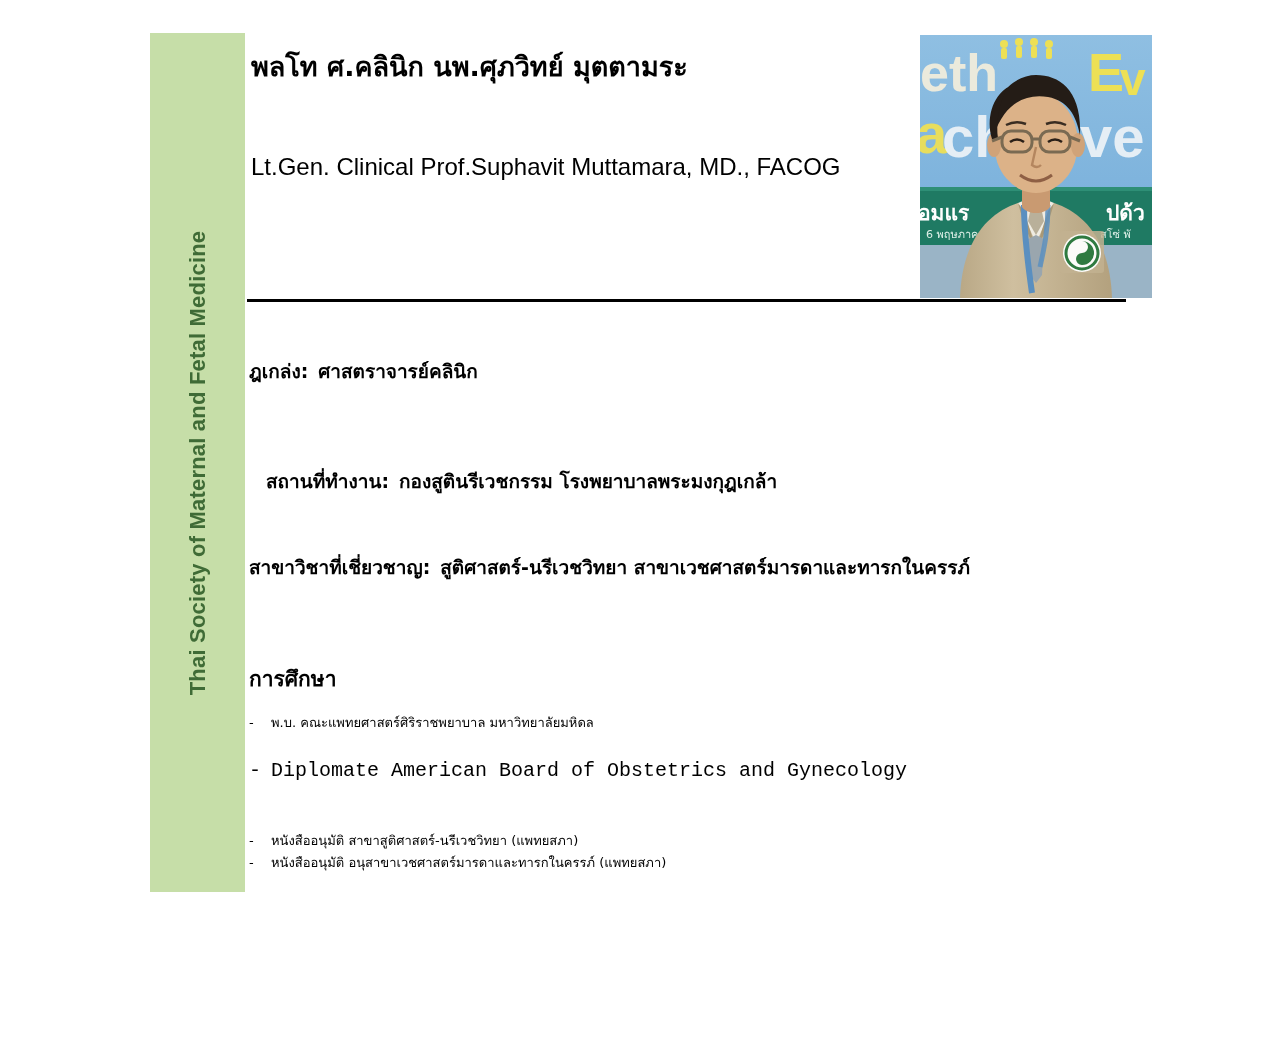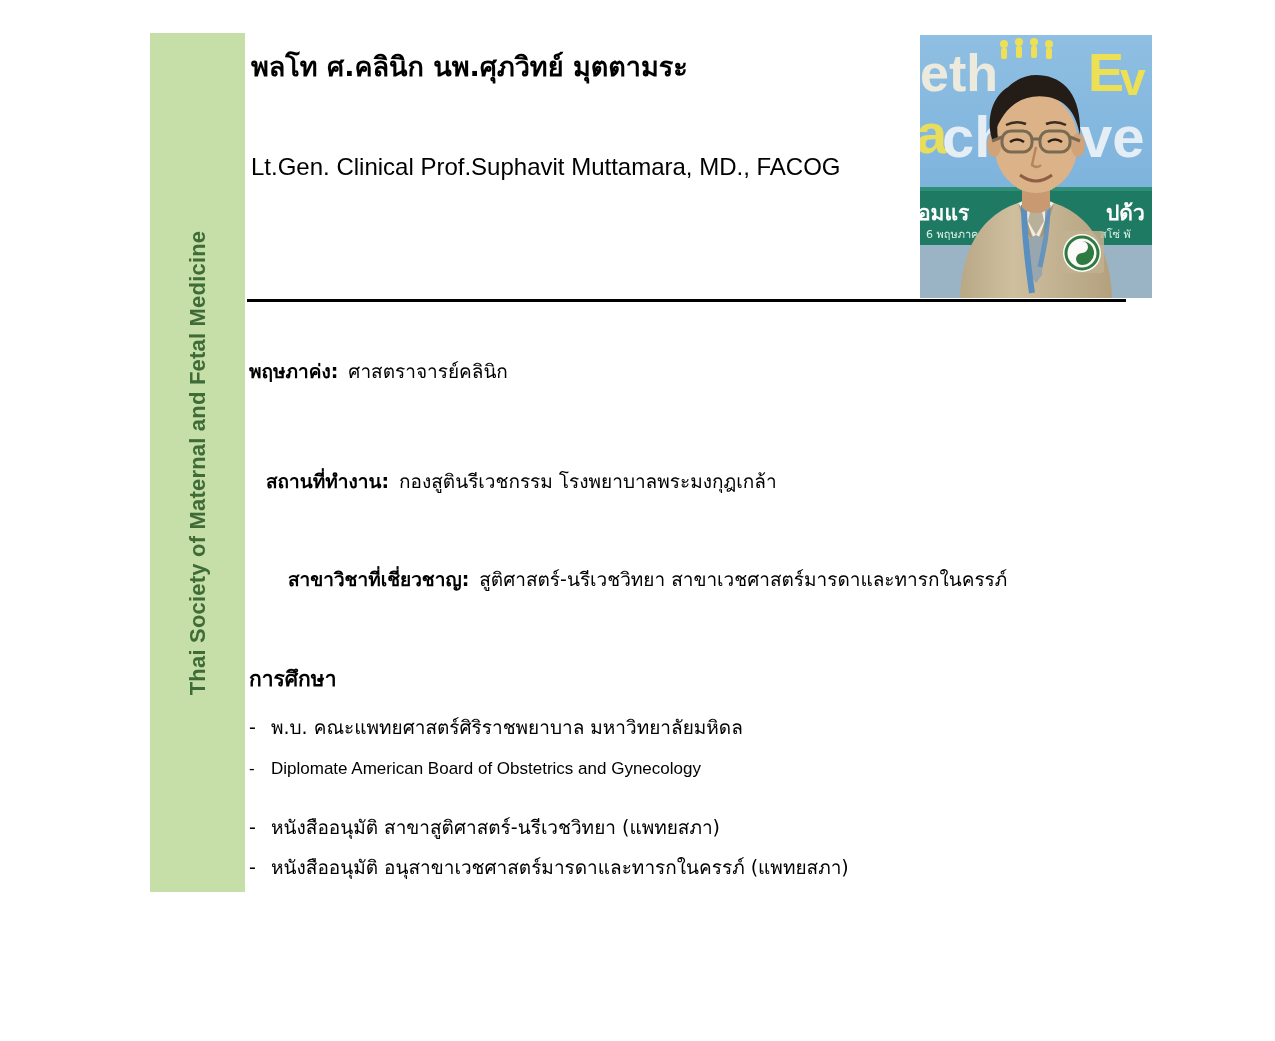--- a/index.html
+++ b/index.html
@@ -109,57 +109,57 @@
     white-space: nowrap;
     font-family: "DejaVu Sans", "Liberation Sans", sans-serif;
     font-size: 19px;
     color: #000000;
     line-height: 1.2;
   }
   .field-label {
     font-weight: bold;
   }
   .field-value {
-    font-weight: normal;
+    font-weight: bold;
     margin-left: 10px;
   }
   #row-position  { top: 20px;  left: 0; }
   #row-workplace { top: 130px; left: 17px; }
-  #row-specialty { top: 228px; left: 0; margin-left: 39px; }
+  #row-specialty { top: 216px; left: 0; }
 
   #edu-heading {
     position: absolute;
     top: 322px;
     left: 0;
     font-weight: bold;
     font-size: 21px;
     font-family: "DejaVu Sans", "Liberation Sans", sans-serif;
     color: #000000;
     white-space: nowrap;
   }
   .edu-item {
     position: absolute;
     left: 0;
     white-space: nowrap;
-    font-size: 19px;
+    font-size: 13px;
     font-weight: normal;
     color: #000000;
     font-family: "DejaVu Sans", "Liberation Sans", sans-serif;
   }
   .edu-item .dash {
     display: inline-block;
     width: 22px;
   }
   .edu-item.latin {
-    font-family: Liberation Sans, sans-serif;
-    font-size: 17px;
+    font-family: Liberation Mono, monospace;
+    font-size: 20px;
   }
   #edu-0 { top: 372px; }
   #edu-1 { top: 419px; }
-  #edu-2 { top: 472px; }
+  #edu-2 { top: 490px; }
   #edu-3 { top: 512px; }
 </style>
 </head>
 <body>
 
 <div id="slide">
 
   <div id="sidebar">
     <div id="sidebar-label">Thai Society of Maternal and Fetal Medicine</div>
   </div>
@@ -266,21 +266,21 @@
         <path d="M100 140 q16 12 32 0" stroke="#8e5f44" stroke-width="3" fill="none"></path>
       </g>
     </svg>
   </div>
 
   <div id="divider"></div>
 
   <div id="content">
 
     <div class="field-row" id="row-position">
-      <span class="field-label">พฤษภาค่ง:</span><span class="field-value">ศาสตราจารย์คลินิก</span>
+      <span class="field-label">ฎเกล่ง:</span><span class="field-value">ศาสตราจารย์คลินิก</span>
     </div>
 
     <div class="field-row" id="row-workplace">
       <span class="field-label">สถานที่ทำงาน:</span><span class="field-value">กองสูตินรีเวชกรรม โรงพยาบาลพระมงกุฎเกล้า</span>
     </div>
 
     <div class="field-row" id="row-specialty">
       <span class="field-label">สาขาวิชาที่เชี่ยวชาญ:</span><span class="field-value">สูติศาสตร์-นรีเวชวิทยา  สาขาเวชศาสตร์มารดาและทารกในครรภ์</span>
     </div>
 

